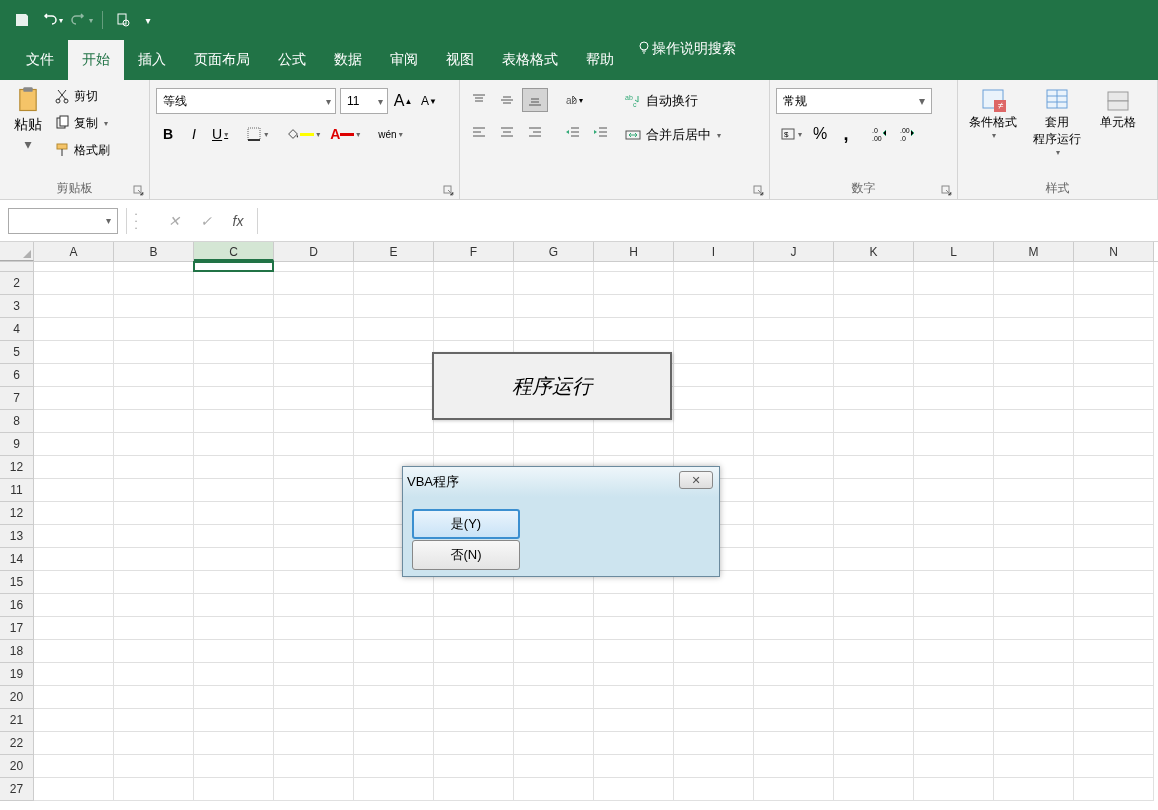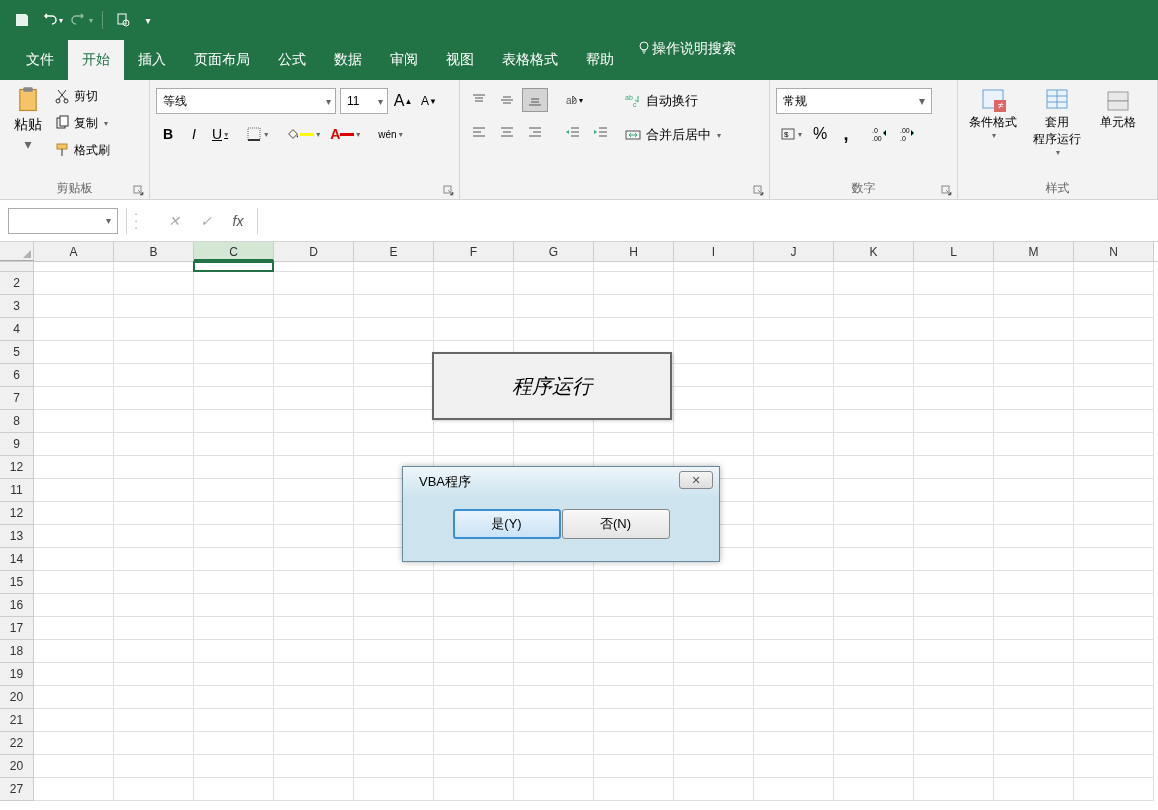--- a/index.html
+++ b/index.html
@@ -100,24 +100,24 @@
 .cells-grid { position: relative; }
 .cell-row { display: flex; height: 23px; }
 .cell { width: 80px; border-right: 1px solid #e0e0e0; border-bottom: 1px solid #e0e0e0; }
 .sel-cell { position: absolute; border: 2px solid #217346; pointer-events: none; }
 
 
 .ws-button { position: absolute; border: 2px solid #666; background: #f0f0f0; font-size: 20px; font-family: "楷体", KaiTi, serif; font-style: italic; display: flex; align-items: center; justify-content: center; box-shadow: 1px 1px 3px rgba(0,0,0,0.2); }
 
 
 .msgbox { position: absolute; width: 318px; border: 1px solid #6b8a9e; box-shadow: 0 0 6px rgba(0,0,0,0.3); background: #cde4ef; }
-.msgbox-title { height: 30px; display: flex; align-items: center; padding: 0 16px; font-size: 13px; background: linear-gradient(#eef6fa,#cde4ef); position: relative; }
+.msgbox-title { height: 30px; display: flex; align-items: center; padding: 0 4px; font-size: 13px; background: linear-gradient(#eef6fa,#cde4ef); position: relative; }
 .msgbox-close { position: absolute; right: 6px; top: 4px; width: 34px; height: 18px; border: 1px solid #888; border-radius: 3px; background: linear-gradient(#f5f5f5,#ddd); display: flex; align-items: center; justify-content: center; font-size: 11px; color: #555; }
 .msgbox-body { background: #fff; margin: 0 9px; padding: 24px 14px 30px 14px; font-size: 13px; }
-.msgbox-btns { padding: 12px 9px 22px 9px; display: flex; justify-content: center; gap: 1px; }
+.msgbox-btns { padding: 12px 9px 6px 9px; display: flex; justify-content: center; gap: 1px; flex-direction: column; }
 .msgbox-btn { width: 108px; height: 30px; border: 1px solid #888; border-radius: 3px; background: linear-gradient(#f8f8f8,#e4e4e4); font-size: 13px; display: flex; align-items: center; justify-content: center; }
 .msgbox-btn.default { border: 2px solid #3b8fd0; background: linear-gradient(#eaf4fc,#c9e3f7); }
 </style>
 </head>
 <body>
 
 <div class="title-bar">
   <div class="qat">
     <div class="qat-item">
         <svg viewBox="0 0 16 16">

